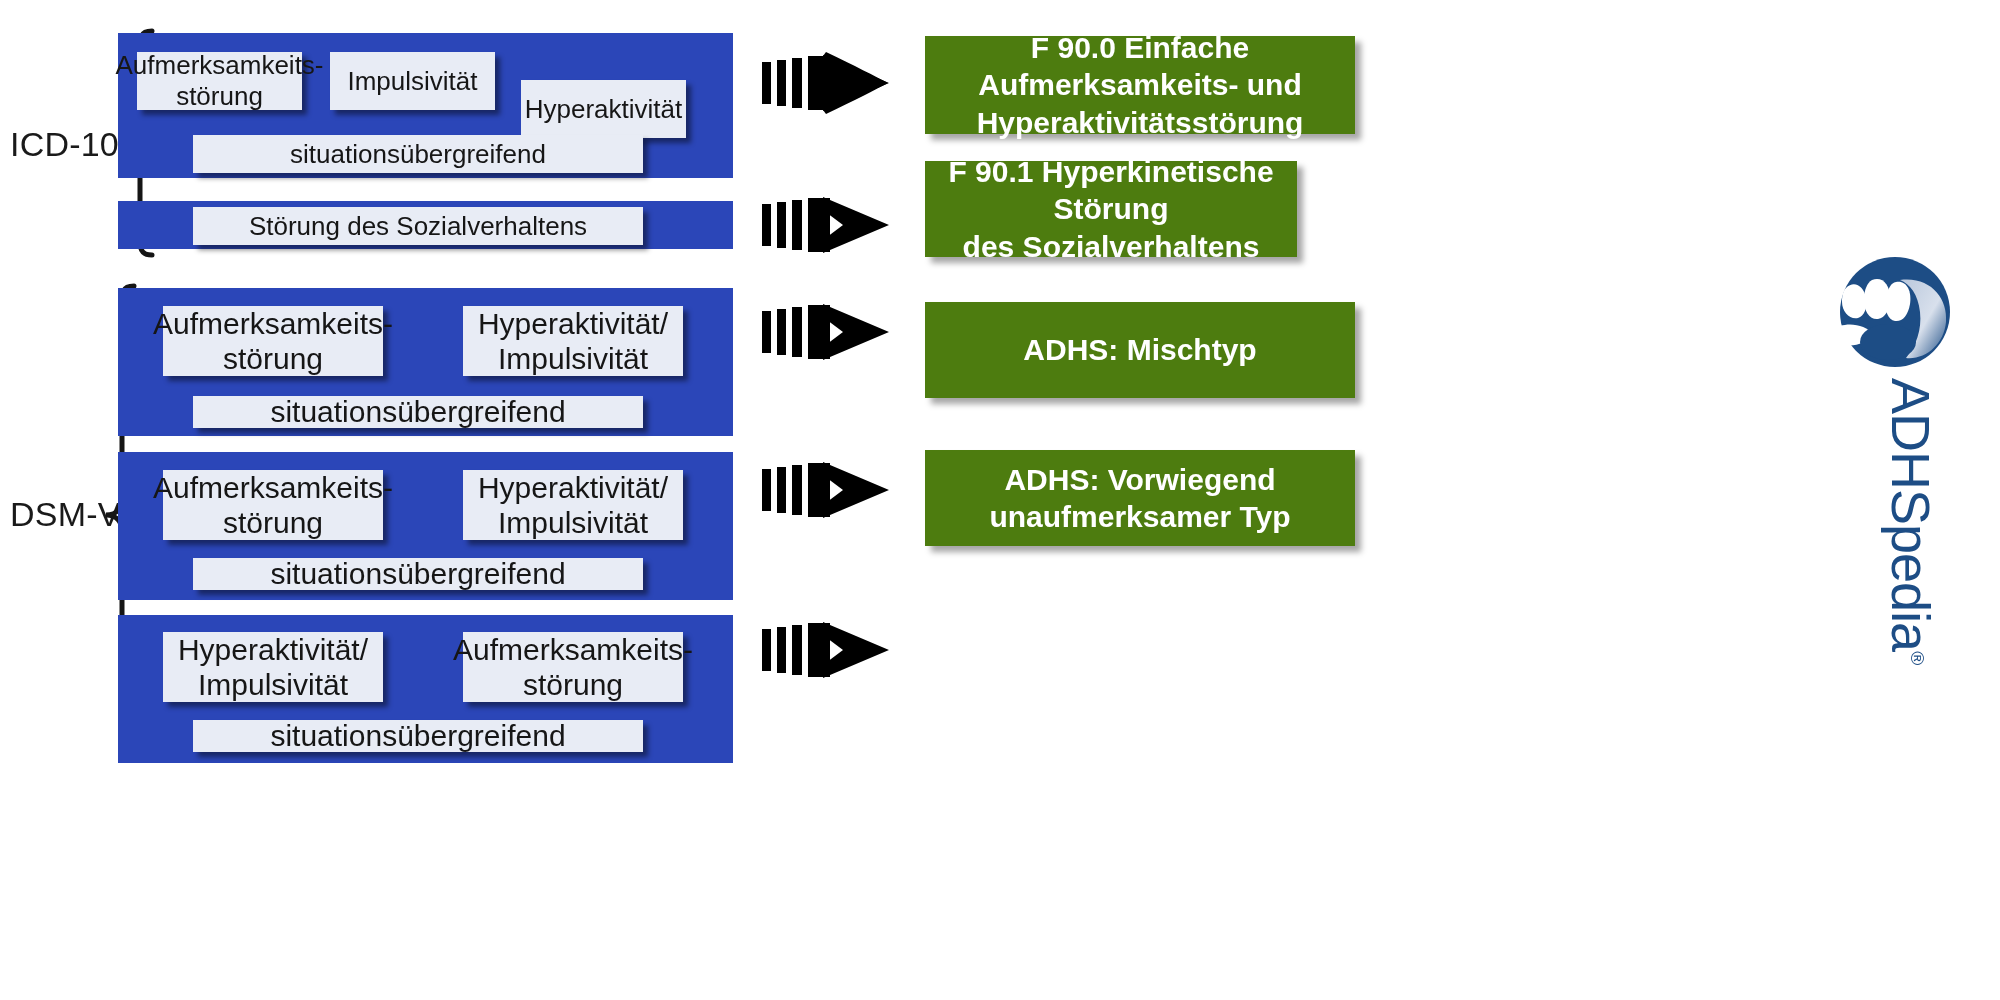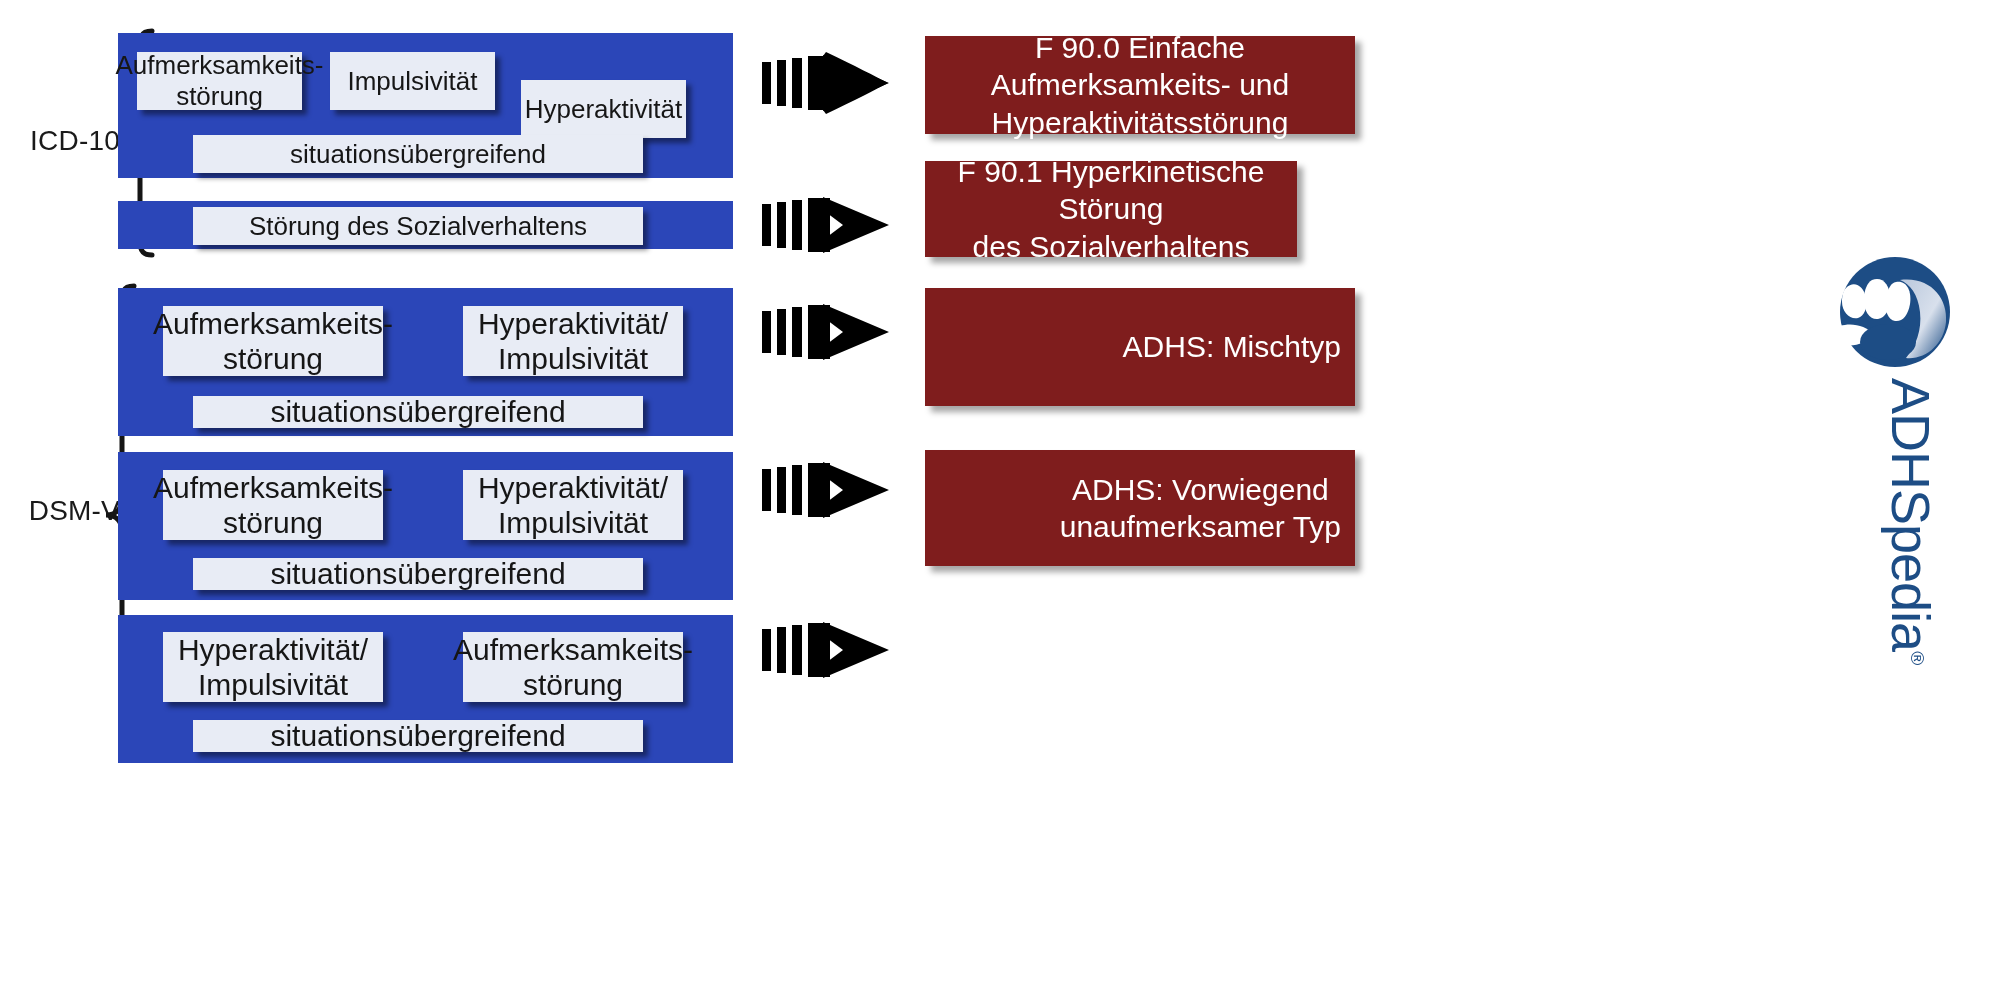--- a/index.html
+++ b/index.html
@@ -16,26 +16,25 @@
   #canvas {
     position: relative;
     width: 2000px;
     height: 1000px;
     background: #ffffff;
   }
 
   
   .group-label {
     position: absolute;
-    font-size: 28px;
+    font-size: 34px;
     color: #1a1a1a;
     font-family: "Liberation Sans", sans-serif;
     letter-spacing: 0.2px;
     white-space: nowrap;
-    text-align: right;
   }
   .brace {
     position: absolute;
     pointer-events: none;
   }
 
   
   .panel {
     position: absolute;
     background: #2B46B8;
@@ -55,31 +54,32 @@
     font-size: 26px;
     line-height: 1.18;
     box-shadow: 5px 5px 5px rgba(0,0,0,0.45);
     padding: 2px 6px;
   }
   .chip.big { font-size: 30px; }
 
   
   .result {
     position: absolute;
-    background: #7f1d1d;
+    background: #4d7c0f;
     box-sizing: border-box;
     display: flex;
     align-items: center;
-    justify-content: flex-end;
+    justify-content: center;
     text-align: center;
     color: #ffffff;
     font-size: 30px;
     line-height: 1.24;
     box-shadow: 6px 6px 6px rgba(0,0,0,0.35);
     padding: 6px 14px;
+    font-weight: bold;
   }
 
   
   .arrow {
     position: absolute;
   }
 
   
   .logo {
     position: absolute;
@@ -188,21 +188,21 @@
     <g fill="#000000">
       <rect x="2" y="14" width="9" height="42"></rect>
       <rect x="17" y="12" width="9" height="46"></rect>
       <rect x="32" y="10" width="10" height="50"></rect>
       <rect x="48" y="8" width="12" height="54"></rect>
       <polygon points="63,7 129,35 63,63 63,50 83,35 63,20"></polygon>
       <rect x="60" y="8" width="10" height="54"></rect>
     </g>
   </svg>
 
-  <div class="result" style="left:925px; top:288px; width:430px; height:118px;">
+  <div class="result" style="left:925px; top:302px; width:430px; height:96px;">
     <span style="white-space:pre-line;">ADHS: Mischtyp</span>
   </div>
 
   <div class="panel" style="left:118px; top:452px; width:615px; height:148px;"></div>
   <div class="chip big" style="left:163px; top:470px; width:220px; height:70px;">
     <span style="white-space:pre-line;">Aufmerksamkeits-
 störung</span>
   </div>
   <div class="chip big" style="left:463px; top:470px; width:220px; height:70px;">
     <span style="white-space:pre-line;">Hyperaktivität/
@@ -216,21 +216,21 @@
     <g fill="#000000">
       <rect x="2" y="14" width="9" height="42"></rect>
       <rect x="17" y="12" width="9" height="46"></rect>
       <rect x="32" y="10" width="10" height="50"></rect>
       <rect x="48" y="8" width="12" height="54"></rect>
       <polygon points="63,7 129,35 63,63 63,50 83,35 63,20"></polygon>
       <rect x="60" y="8" width="10" height="54"></rect>
     </g>
   </svg>
 
-  <div class="result" style="left:925px; top:450px; width:430px; height:116px;">
+  <div class="result" style="left:925px; top:450px; width:430px; height:96px;">
     <span style="white-space:pre-line;">ADHS: Vorwiegend
 unaufmerksamer Typ</span>
   </div>
 
   <div class="panel" style="left:118px; top:615px; width:615px; height:148px;"></div>
   <div class="chip big" style="left:163px; top:632px; width:220px; height:70px;">
     <span style="white-space:pre-line;">Hyperaktivität/
 Impulsivität</span>
   </div>
   <div class="chip big" style="left:463px; top:632px; width:220px; height:70px;">

